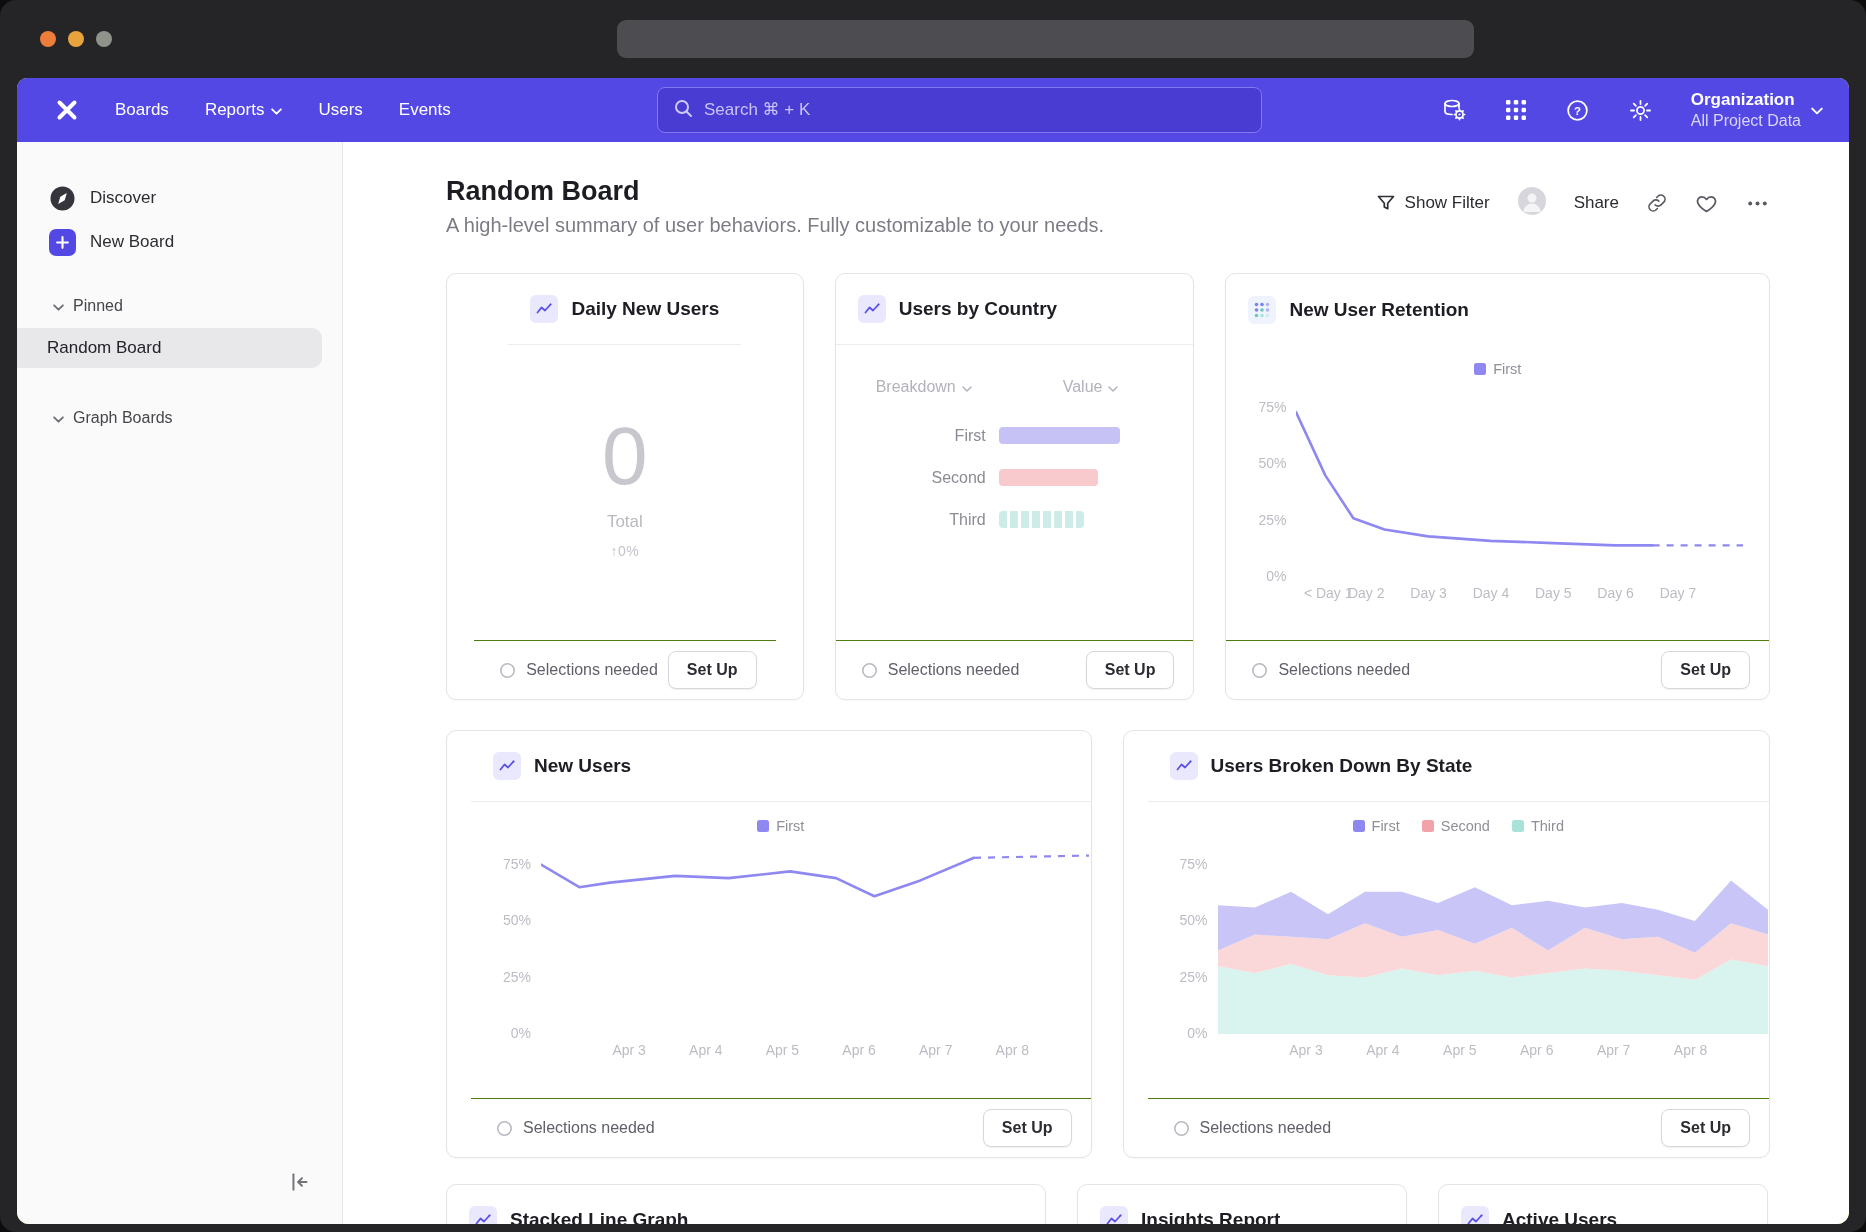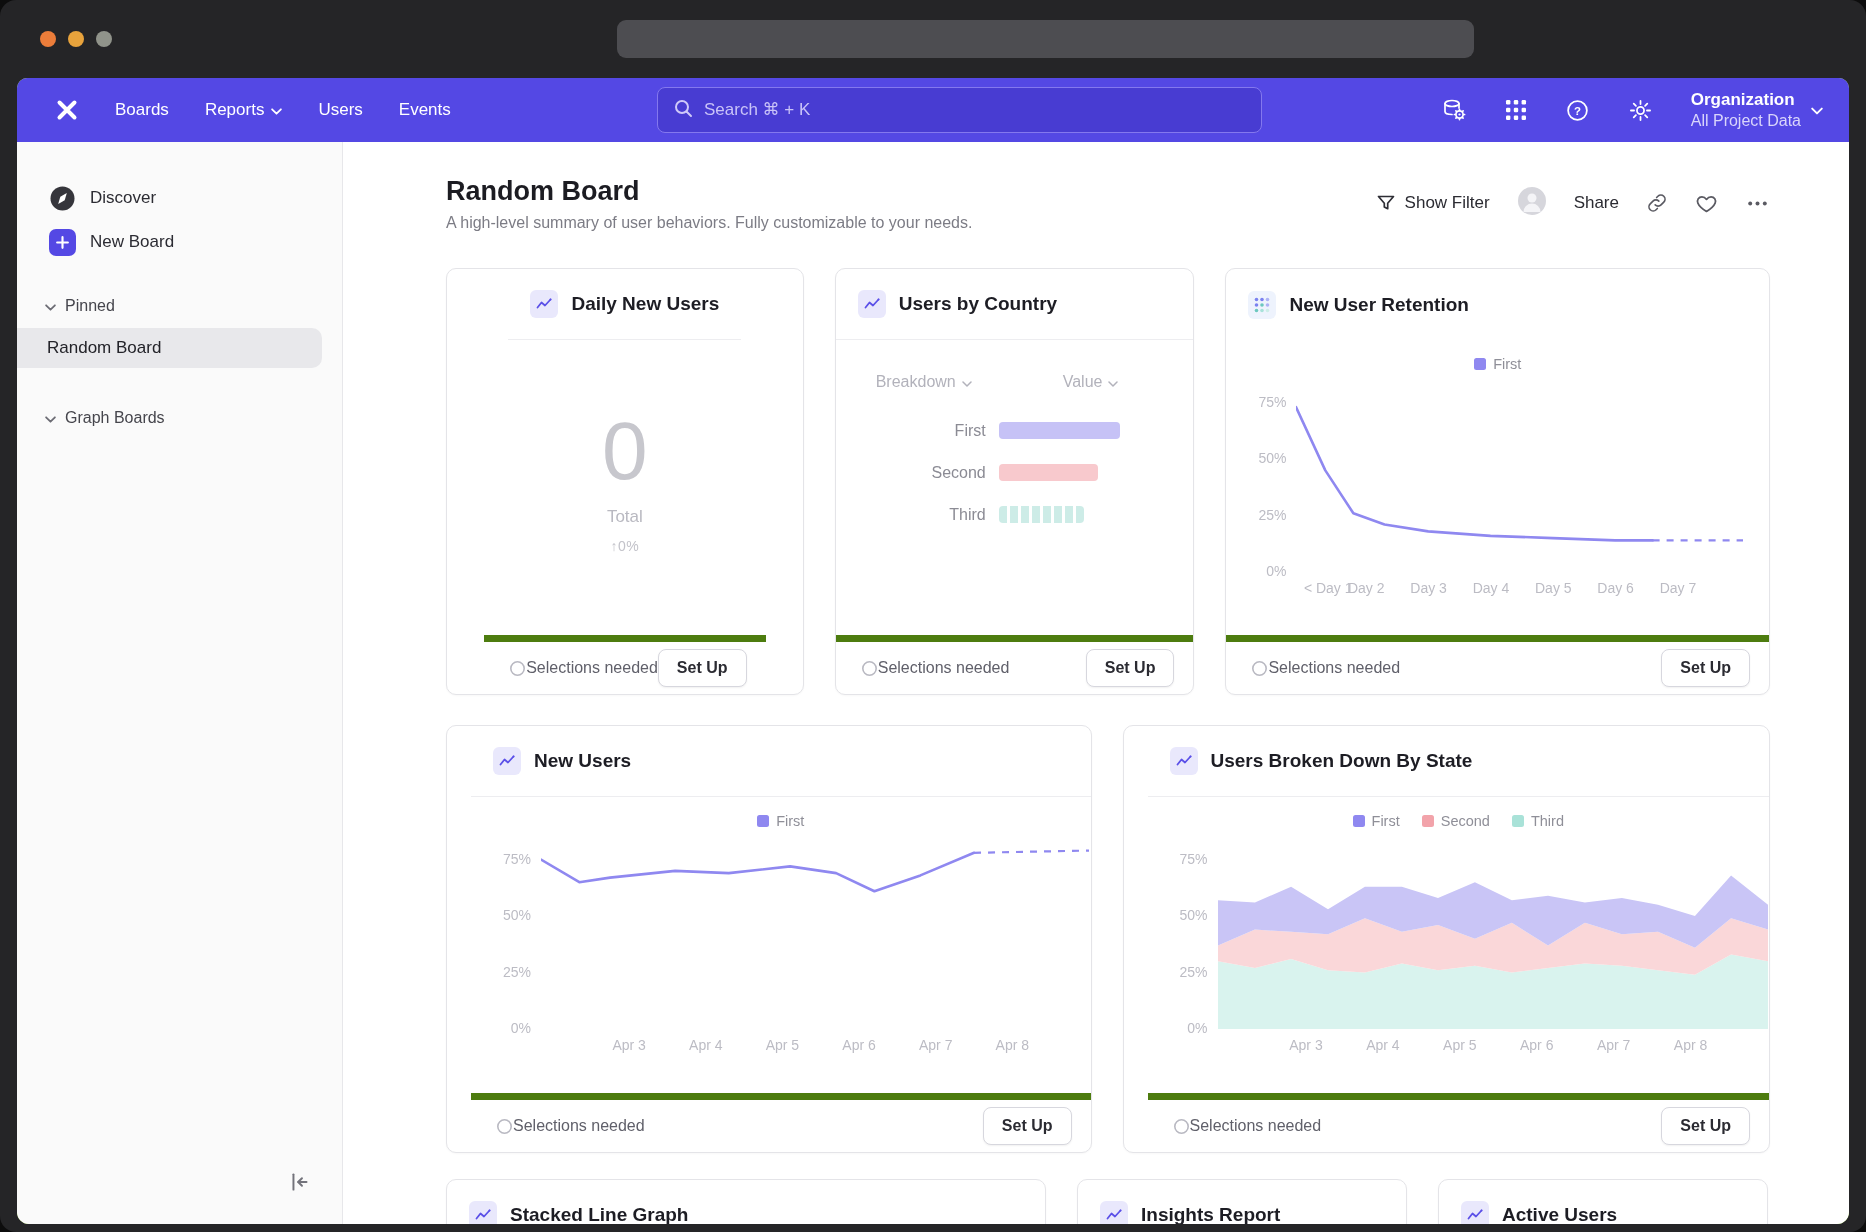--- a/index.html
+++ b/index.html
@@ -27,46 +27,46 @@
   .org{display:flex;align-items:center;gap:10px;cursor:pointer;}
   .org-texts{display:flex;flex-direction:column;align-items:flex-start;line-height:1.25;}
   .org-name{font-size:17px;font-weight:700;color:#fff;}
   .org-scope{font-size:16px;color:#d9d5fb;}
   
   .content{flex:1;display:flex;min-height:0;}
   .sidebar{flex:0 0 326px;width:326px;background:#fafafa;border-right:1px solid #e7e7ea;position:relative;padding-top:34px;}
   .sb-row{height:44px;display:flex;align-items:center;gap:14px;padding-left:32px;font-size:17px;color:#2c2c33;cursor:pointer;}
   .sb-iconbox{width:27px;height:27px;border-radius:7px;display:flex;align-items:center;justify-content:center;}
   .sb-plus{background:#5448e4;}
-  .sb-section{margin-top:24px;height:36px;display:flex;align-items:center;gap:9px;padding-left:28px;font-size:16px;font-weight:500;color:#45454c;cursor:pointer;}
+  .sb-section{margin-top:24px;height:36px;display:flex;align-items:center;gap:9px;padding-left:36px;font-size:16px;font-weight:500;color:#45454c;cursor:pointer;}
   .sb-selected{margin:4px 20px 0 0;height:40px;display:flex;align-items:center;padding-left:30px;background:#e8e8eb;border-radius:0 10px 10px 0;font-size:17px;color:#232329;cursor:pointer;}
   .sb-your{margin-top:32px;}
   .sb-collapse{position:absolute;bottom:26px;right:30px;cursor:pointer;}
   
   .main{flex:1;min-width:0;background:#fff;padding:34px 79px 0 103px;overflow:hidden;}
   .board-header{display:flex;align-items:flex-start;justify-content:space-between;}
   .board-title{font-size:27px;font-weight:700;color:#1c1c22;}
-  .board-sub{margin-top:7px;font-size:16px;color:#7c7c85;}
+  .board-sub{margin-top:7px;font-size:20px;color:#7c7c85;}
   .header-actions{display:flex;align-items:center;gap:27px;margin-top:10px;color:#2b2b32;}
   .action{display:flex;align-items:center;gap:9px;font-size:17px;font-weight:500;cursor:pointer;white-space:nowrap;}
   
   .row{display:flex;gap:31px;}
   .row1{margin-top:36px;}
   .row2{margin-top:30px;}
   .row3{margin-top:26px;}
   .card{background:#fff;border:1px solid #e4e4e8;border-radius:10px;display:flex;flex-direction:column;overflow:hidden;box-shadow:0 1px 2px rgba(0,0,0,.03);}
   .h427{height:427px;} .h428{height:428px;padding-left:24px;} .h200{height:200px;}
   .w358{width:358px;align-items:center;} .w360{width:360px;} .w545{width:545px;}
   .w646{width:646px;} .w648{width:648px;} .w600{width:600px;} .w330{width:330px;}
   .card-head{flex:0 0 71px;display:flex;align-items:center;gap:13px;padding:0 22px;border-bottom:1px solid #ededf0;}
   .card-head.no-div{border-bottom:none;}
   .card-icon{width:28px;height:28px;border-radius:6px;background:#e9e8fc;display:flex;align-items:center;justify-content:center;flex:0 0 28px;}
   .card-icon.ret{background:#eef3fd;}
   .card-title{font-size:19px;font-weight:700;color:#1d1d24;white-space:nowrap;}
-  .card-foot{margin-top:auto;flex:0 0 59px;border-top:7px solid #4d7c0f;display:flex;align-items:center;padding:0 19px 0 25px;}
+  .card-foot{margin-top:auto;flex:0 0 59px;border-top:1px solid #4d7c0f;display:flex;align-items:center;gap:10px;padding:0 19px 0 25px;}
   .foot-text{font-size:16px;color:#60606a;}
   .setup-btn{margin-left:auto;height:38px;padding:0 18px;border:1px solid #d7d7de;border-radius:8px;background:#fff;font-size:16px;font-weight:600;color:#2b2b32;font-family:inherit;cursor:pointer;box-shadow:0 1px 2px rgba(0,0,0,.06);}
   
   .big-zero-wrap{flex:1;display:flex;flex-direction:column;align-items:center;justify-content:center;padding-bottom:12px;}
   .big-zero{font-size:82px;line-height:1;color:#c7c7cd;}
   .zero-label{margin-top:15px;font-size:17px;color:#b9b9c1;}
   .zero-delta{margin-top:11px;font-size:14px;color:#c3c3ca;letter-spacing:.5px;}
   
   .country-body{flex:1;padding-top:33px;}
   .country-cols{display:flex;margin-bottom:31px;font-size:16px;color:#b2b2bb;}

